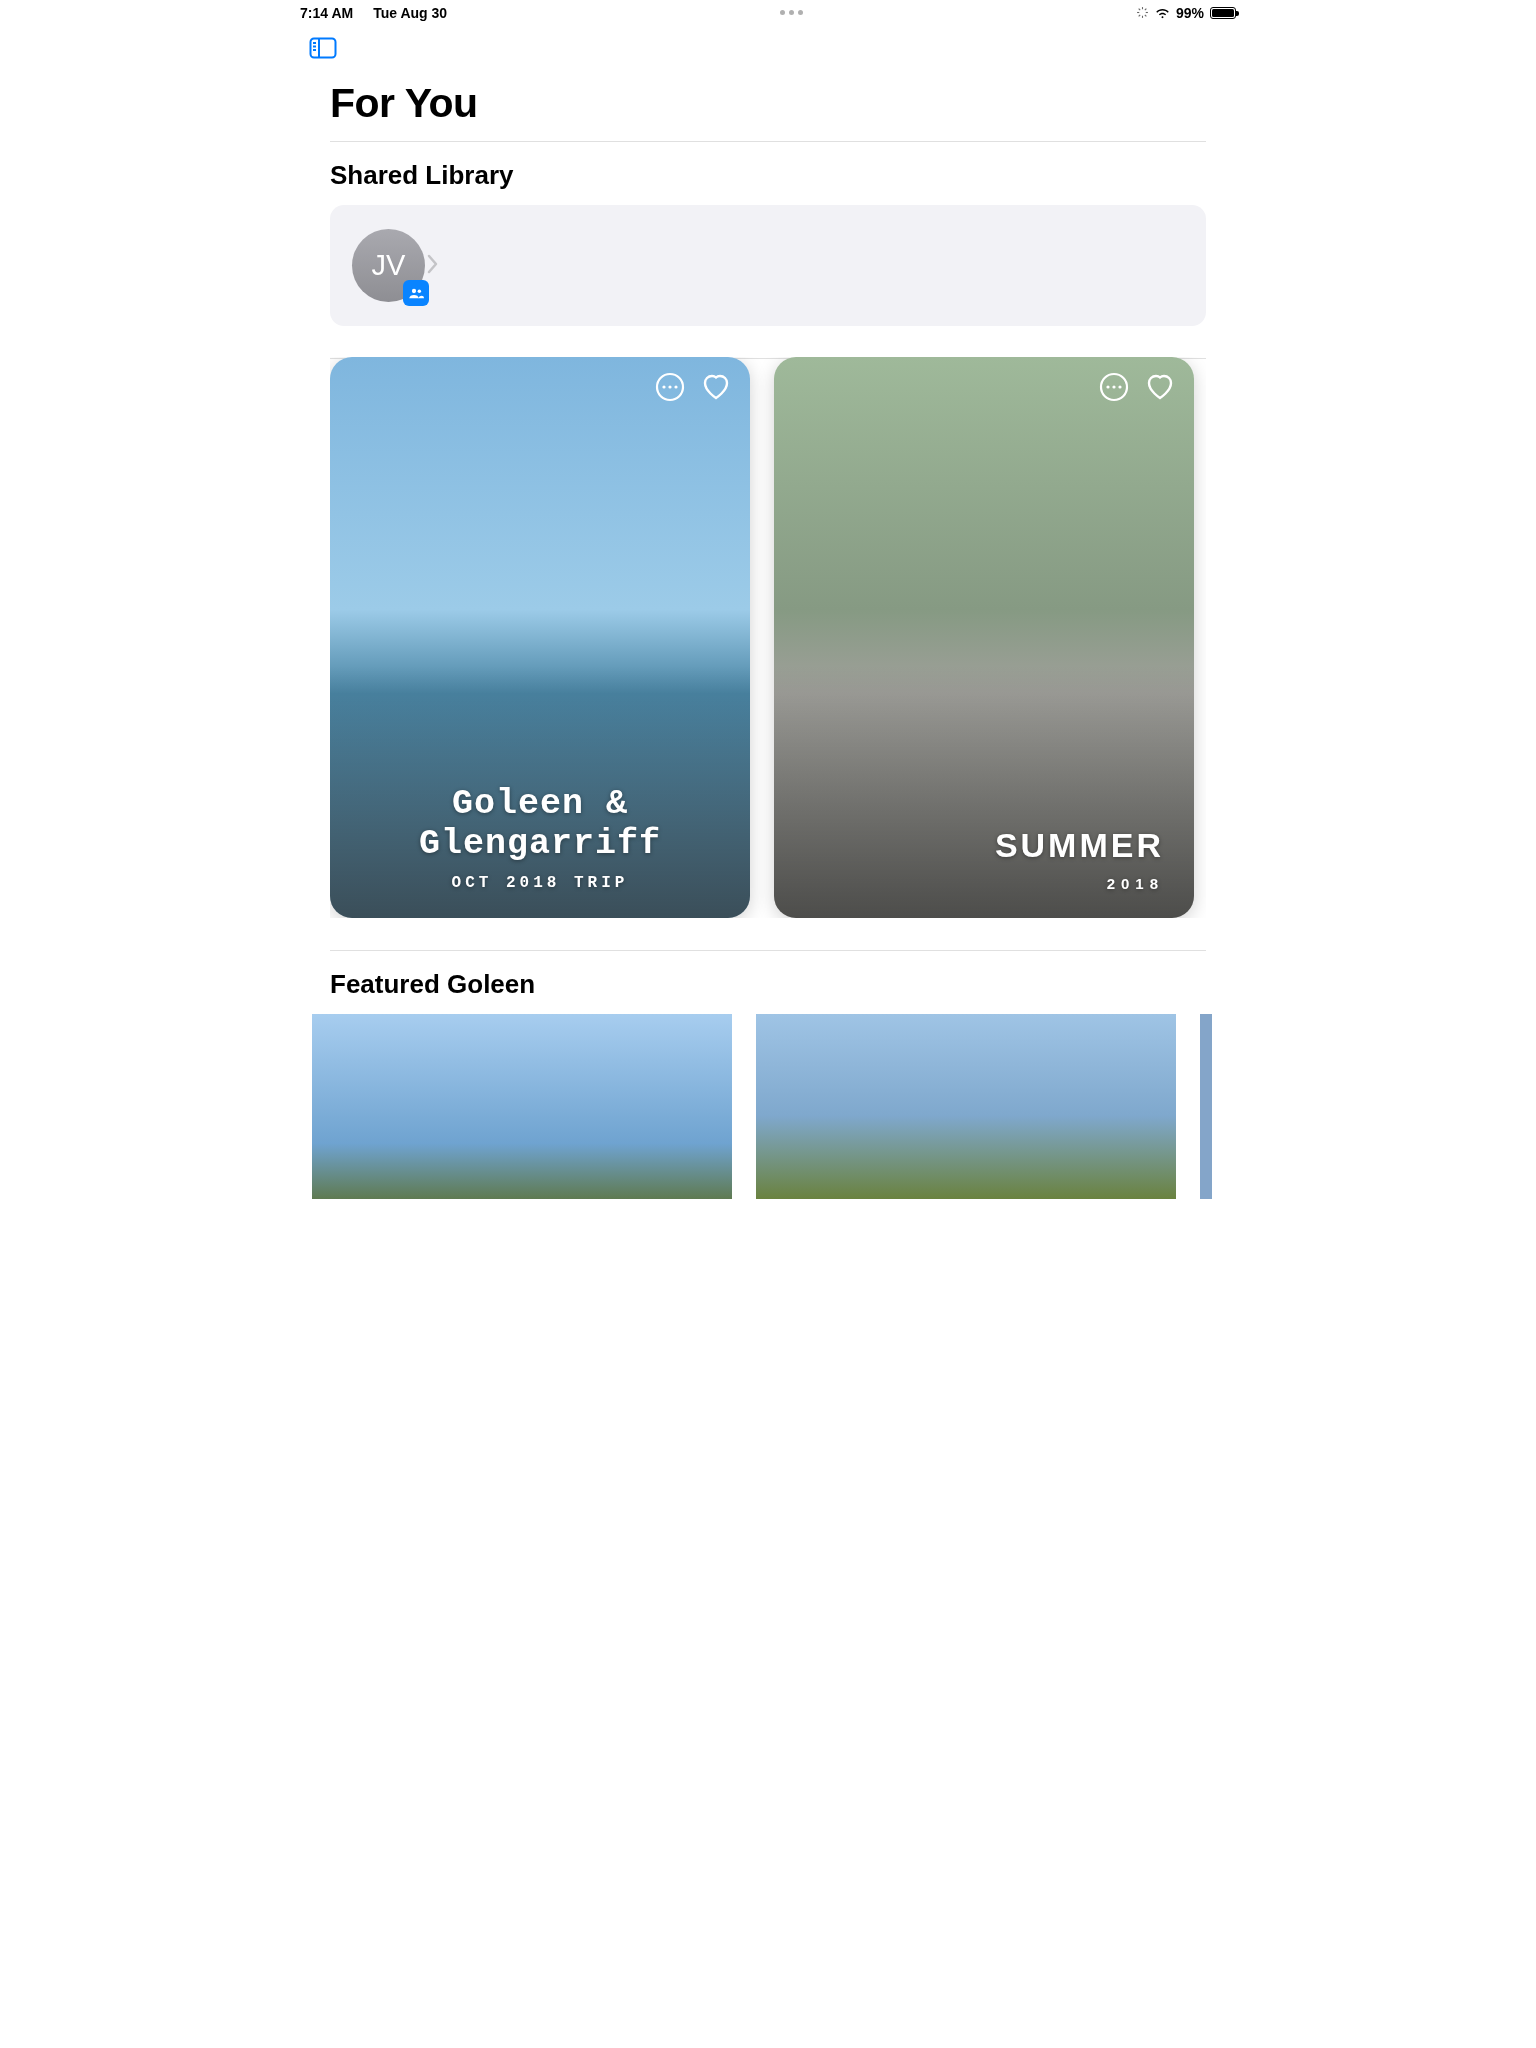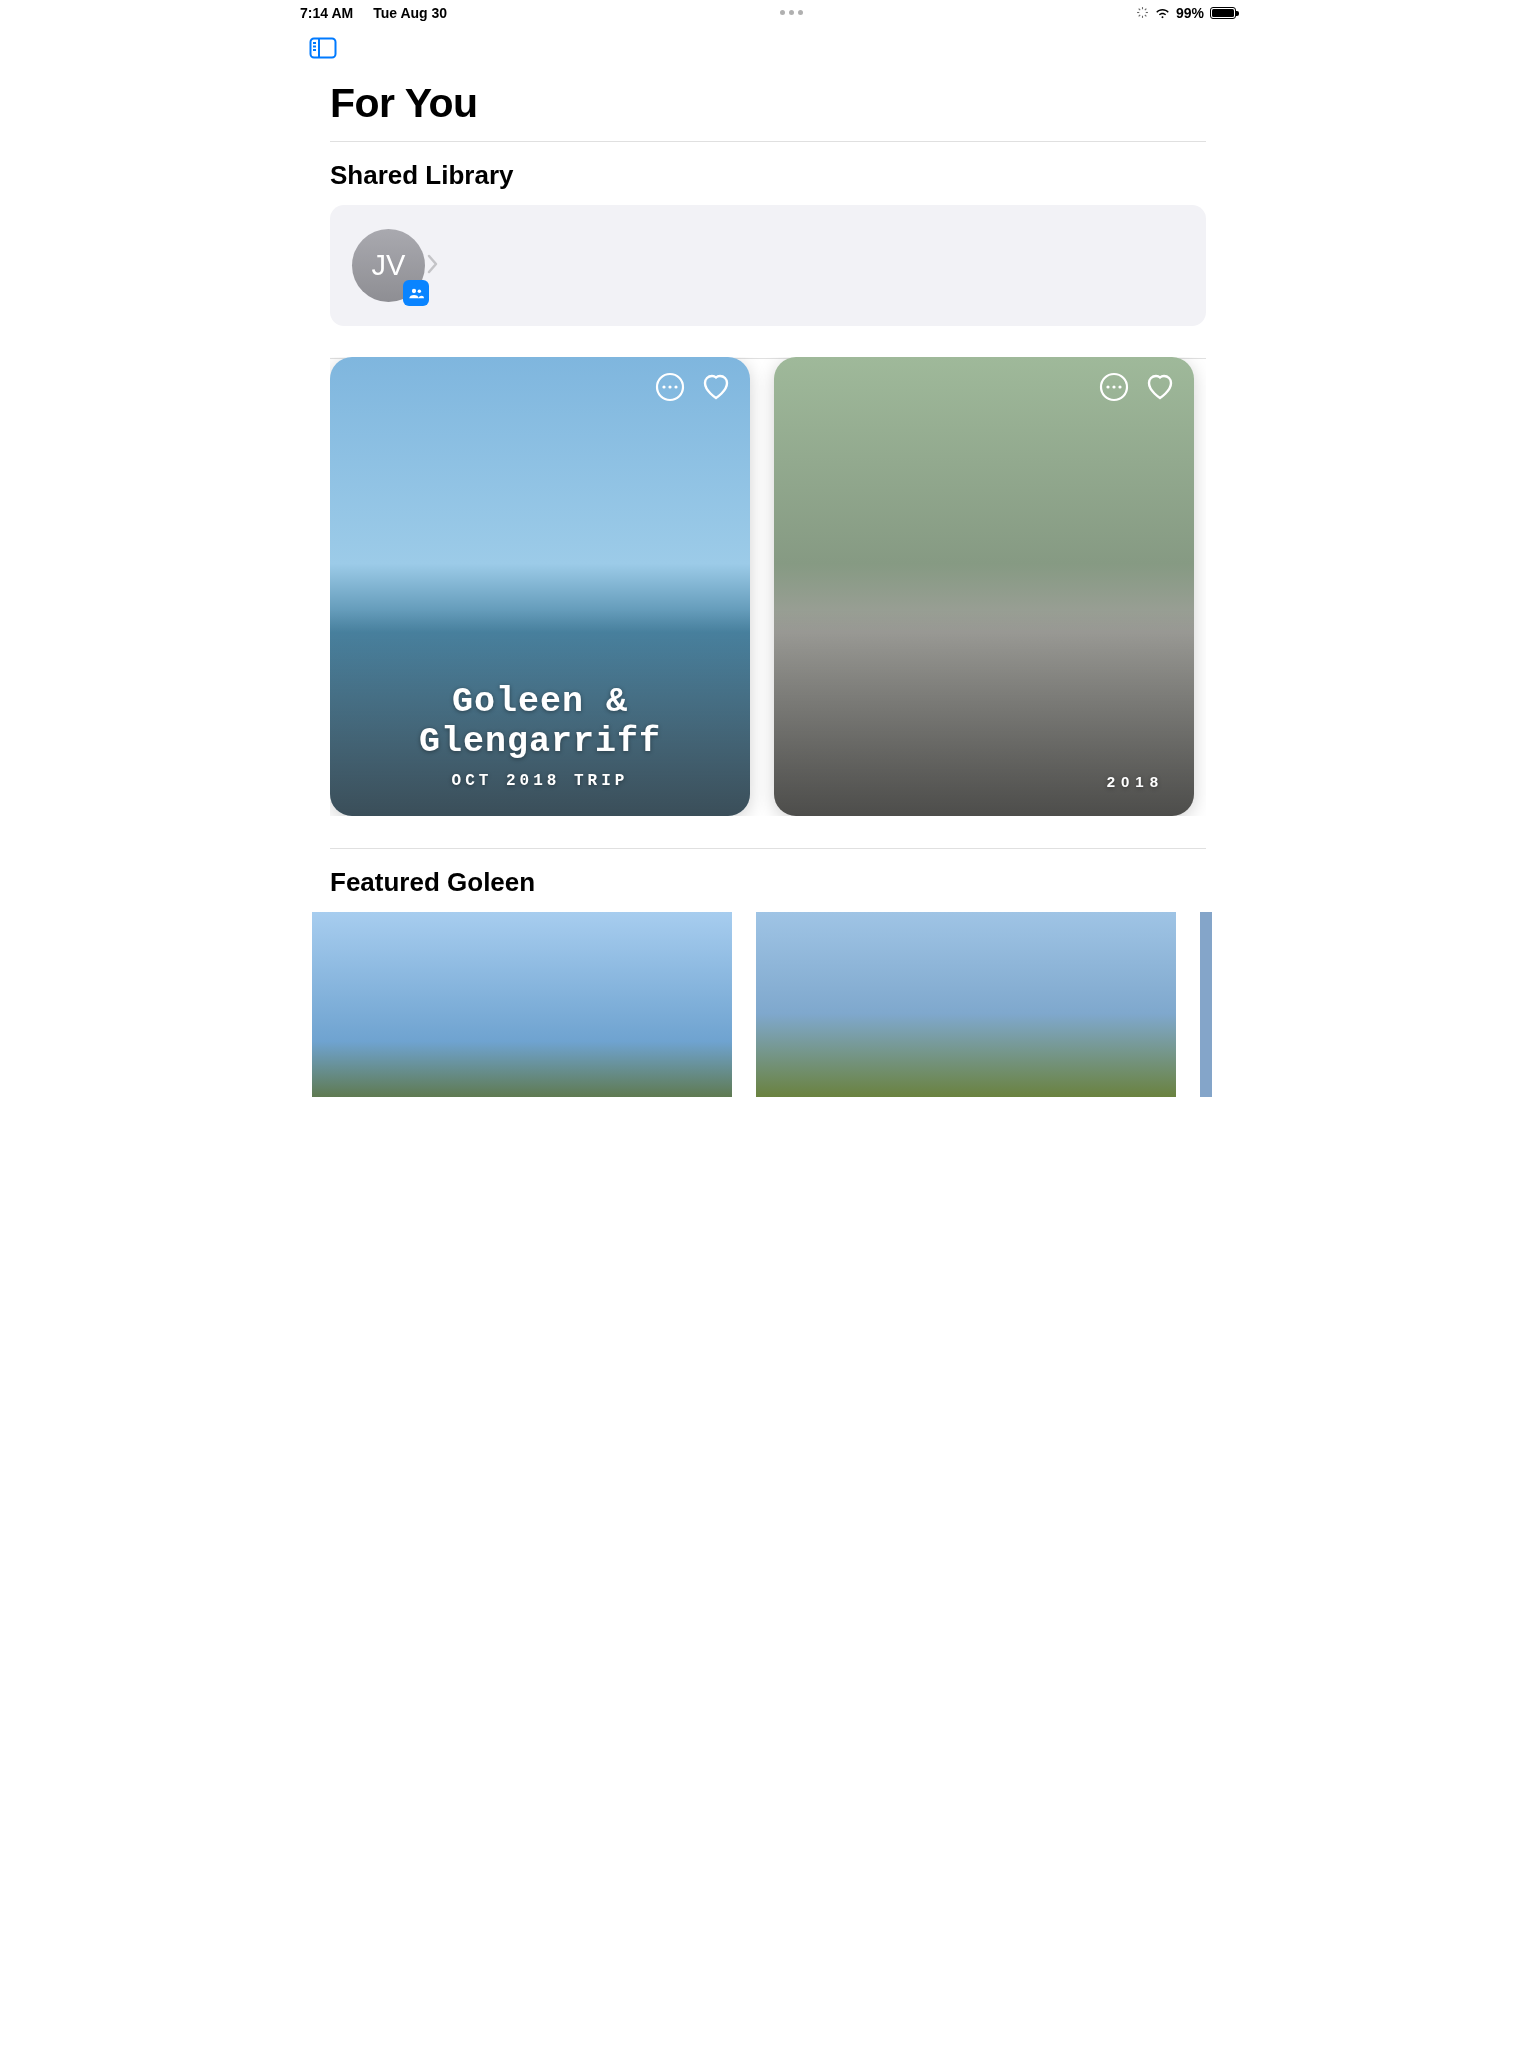--- a/index.html
+++ b/index.html
@@ -80,21 +80,21 @@
   font-size:18.5px;color:#000;margin-top:2px;
 }
 .invite-line b{font-weight:600;}
 .chevron{color:#c4c4c7;}
 
 .card-row{
   display:flex;gap:24px;overflow:hidden;
   margin-top:-2px;
 }
 .memory-card{
-  position:relative;flex:0 0 420px;height:459px;border-radius:22px;overflow:hidden;
+  position:relative;flex:0 0 420px;height:561px;border-radius:22px;overflow:hidden;
   box-shadow:0 4px 18px rgba(0,0,0,.18);
 }
 .memory-img{position:absolute;inset:0;}
 .memory-img.sky{background:linear-gradient(180deg,#7fb6de 0%,#9ccbe8 45%,#4b86a5 60%,#6a8ea2 100%);}
 .memory-img.park{background:linear-gradient(180deg,#9fb99a 0%,#869a83 45%,#a0a09b 60%,#8c8c88 100%);}
 .memory-grad{
   position:absolute;inset:0;
   background:linear-gradient(180deg,rgba(0,0,0,0) 55%,rgba(0,0,0,.45) 100%);
 }
 .memory-actions{
@@ -262,20 +262,21 @@
               <circle cx="21" cy="15" r="1.6" fill="#fff" stroke="none"></circle>
             </svg>
         </div>
         <div class="round-btn">
           <svg width="30" height="28" viewBox="0 0 30 28" fill="none" stroke="#fff" stroke-width="2.4">
               <path d="M15 25s-11-7-11-15c0-4 3-7 7-7 2.5 0 4 1.5 4 1.5S16.5 3 19 3c4 0 7 3 7 7 0 8-11 15-11 15z"></path>
             </svg>
         </div>
       </div>
       <div class="memory-label">
+        <div class="memory-title cond">SUMMER</div>
         <div class="memory-sub cond">2018</div>
       </div>
     </div>
 
   </div>
 
   <div class="hr2"></div>
 
   <div class="section-head">
     <div class="section-title">Featured Goleen</div>

